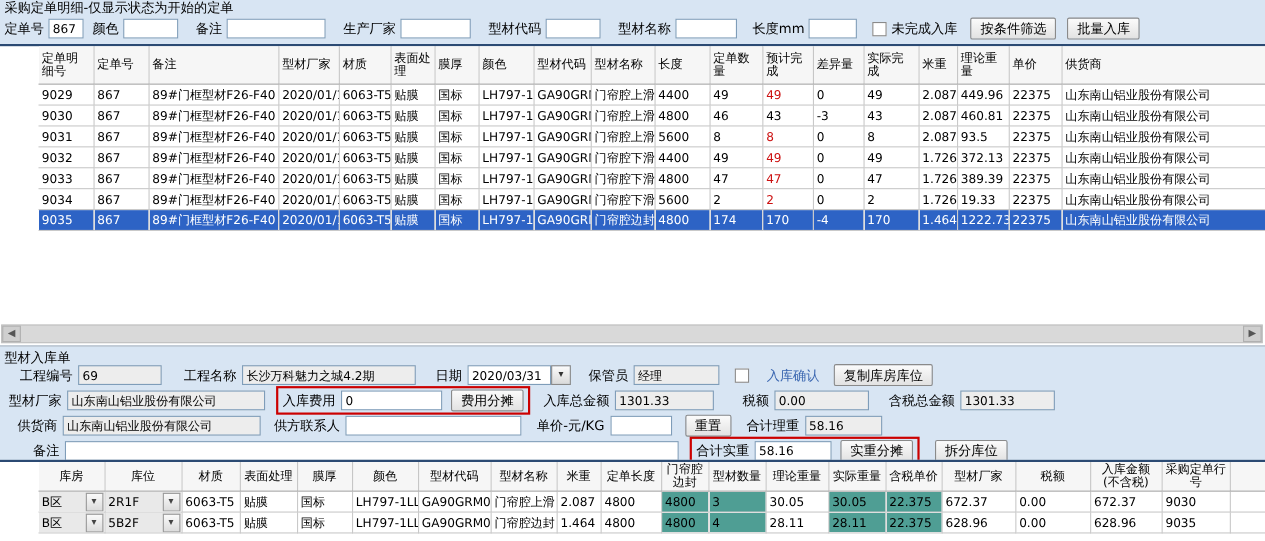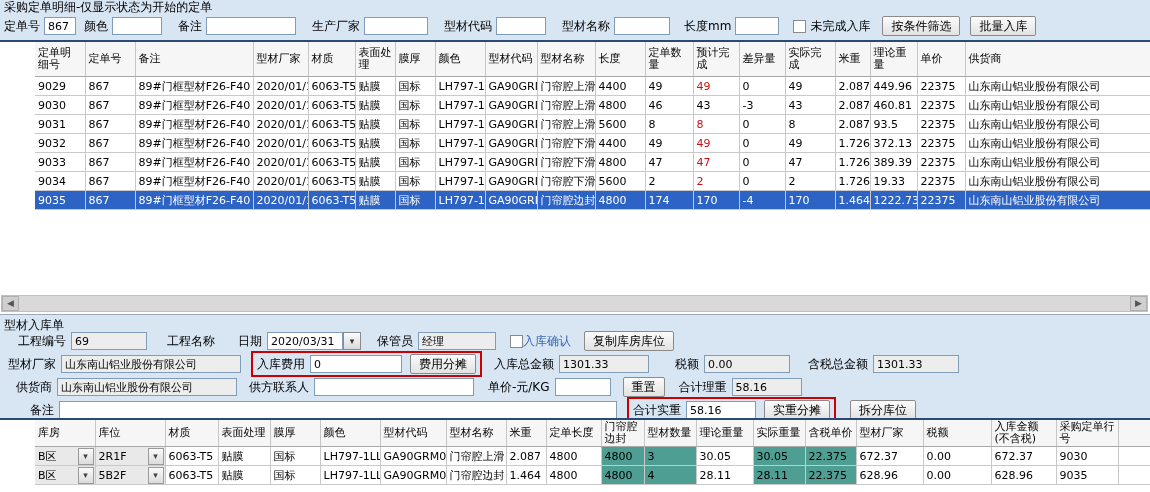--- a/index.html
+++ b/index.html
@@ -24,21 +24,21 @@
   .gridwrap{background:#fff;overflow:hidden;padding-left:35px;}
   #top-grid-wrap{position:absolute;top:40px;left:0;width:1150px;height:275px;
                  border-top:2px solid #2b4a73;border-bottom:1px solid #9ab;box-sizing:border-box;}
   #bottom-grid-wrap{position:absolute;top:102px;left:0;width:1150px;height:74px;
                  border-top:2px solid #2b4a73;box-sizing:border-box;}
   table.grid{border-collapse:collapse;table-layout:fixed;width:1150px;}
   table.grid th{background:#f6f6f6;border-right:1px solid #c6c6c6;border-bottom:1px solid #a8a8a8;
        font-weight:normal;font-size:11px;text-align:left;padding:1px 3px;line-height:12px;
        word-break:break-all;overflow:hidden;}
   #top-grid-wrap th{height:32px;vertical-align:middle;}
-  #bottom-grid-wrap th{height:20px;vertical-align:middle;}
+  #bottom-grid-wrap th{height:20px;vertical-align:middle;text-align:center;}
   table.grid td{border-right:1px solid #c9c9c9;border-bottom:1px solid #c9c9c9;
        font-size:11px;padding:0 3px;height:18px;white-space:nowrap;overflow:hidden;background:#fff;}
   table.grid tr.sel td{background:#2d63c5;color:#fff;}
   table.grid td.red{color:#cc1111;}
   table.grid td.teal{background:#4f9e94;color:#000;}
   table.grid td.combo{background:#e9e9e9;position:relative;padding-right:16px;}
   table.grid td.combo .arrow{position:absolute;right:1px;top:1px;width:14px;height:15px;
        background:linear-gradient(#fafafa,#dcdcdc);border:1px solid #9a9a9a;font-size:9px;
        line-height:14px;text-align:center;color:#444;}
   
@@ -303,35 +303,36 @@
 <div class="panel-bottom">
   <div class="section-lbl">型材入库单</div>
 
   <div class="frow" style="top:14px">
     <div class="grp" style="margin-left:18px">
       <span class="lbl">工程编号</span>
       <input class="inp ro" style="width: 76px;" value="69">
     </div>
     <div class="grp" style="margin-left:20px">
       <span class="lbl">工程名称</span>
+      <input class="inp ro" style="width: 158px;" value="长沙万科魅力之城4.2期">
     </div>
     <div class="grp" style="margin-left:18px">
       <span class="lbl">日期</span>
       <span class="datectl">
         <input class="inp" style="width: 76px;" value="2020/03/31">
         <span class="dbtn">▾</span>
       </span>
     </div>
     <div class="grp" style="margin-left:16px">
       <span class="lbl">保管员</span>
       <input class="inp ro" style="width: 78px;" value="经理">
     </div>
     <div class="grp" style="margin-left:14px">
       <span class="cb"></span>
-      <span class="lbl bluelbl" style="margin-left:0">入库确认</span>
+      <span class="lbl bluelbl" style="margin-left:16px">入库确认</span>
     </div>
     <button class="btn" style="margin-left:8px">复制库房库位</button>
   </div>
 
   <div class="frow" style="top:37px">
     <div class="grp" style="margin-left:8px">
       <span class="lbl">型材厂家</span>
       <input class="inp ro" style="width: 180px;" value="山东南山铝业股份有限公司">
     </div>
     <div class="redbox" style="margin-left:10px">

